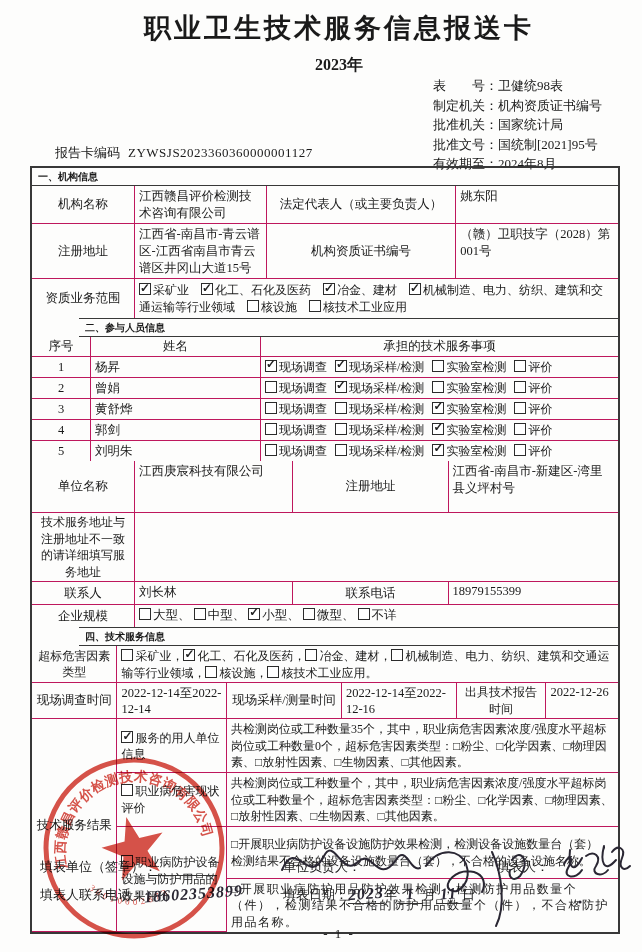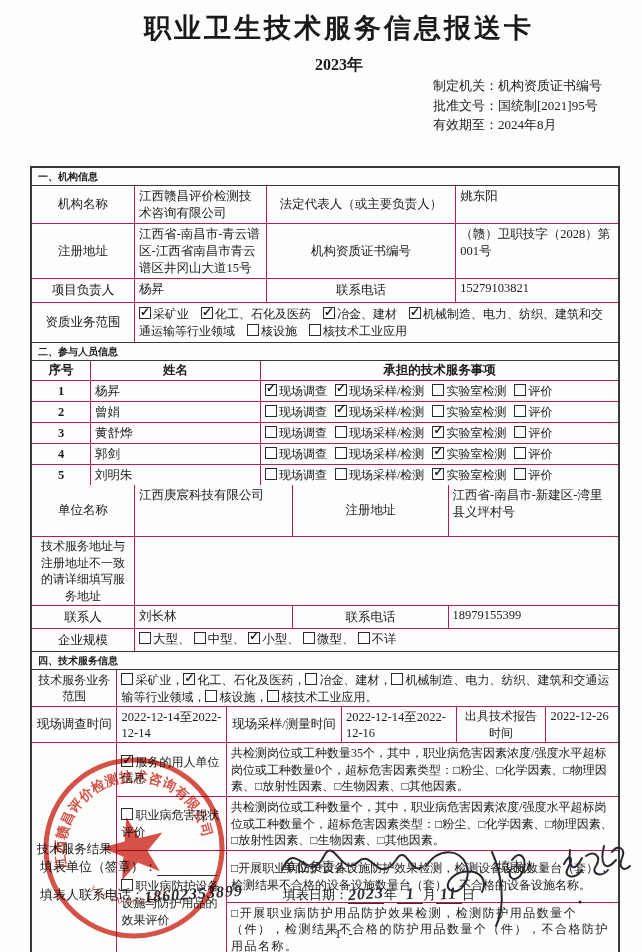--- a/index.html
+++ b/index.html
@@ -8,30 +8,30 @@
         --stamp:#cf2f25;--ink:#2a2733;}
   .title{position:absolute;top:10px;left:0;width:100%;text-align:center;
          font-size:27px;font-weight:bold;letter-spacing:3px;}
   .year{position:absolute;top:55px;left:0;width:100%;text-align:center;font-size:16px;font-weight:bold;}
   .meta{position:absolute;top:76px;left:433px;font-size:13px;line-height:19.5px;}
   .meta-line span{white-space:pre;}
   .code{position:absolute;top:144px;left:55px;font-size:13px;}
   .code .code-val{margin-left:8px;letter-spacing:.5px;}
   .form{position:absolute;top:166px;left:30px;width:586px;border:2px solid #383838;background:transparent;}
   .sec{border-bottom:1px solid #383838;font-weight:bold;font-size:10px;padding:1px 6px;height:15px;line-height:15px;}
-  .sec.bt{border-top:1px solid #383838;}
+  .sec.bt{border-top:1px solid #383838;margin-left:47px;}
   table{border-collapse:collapse;width:100%;table-layout:fixed;}
   td{border:1px solid #be185d;font-size:12.5px;padding:1px 4px;vertical-align:middle;overflow:hidden;}
   table tr td:first-child{border-left:none;}
   table tr td:last-child{border-right:none;}
   table tr:first-child td{border-top:none;}
   table tr:last-child td{border-bottom:none;}
   .lab{text-align:center;}
   .val{text-align:left;vertical-align:top;padding-top:2px;}
-  .ctr{text-align:center;font-weight:bold;}
+  .ctr{text-align:center;}
   .para{font-size:12px;line-height:1.38;vertical-align:middle;}
   .spread{letter-spacing:1.5px;}
   .cb{display:inline-block;width:10px;height:10px;border:1px solid #2b2b2b;background:#fff;
       vertical-align:-1px;margin-right:2px;position:relative;}
   .cb.checked::after{content:"\2713";position:absolute;left:0px;top:-4px;font-size:12px;
       font-weight:bold;color:#222;}
   .opt{margin-right:9px;}
   .opt:last-child{margin-right:0;}
   .opt-tight{margin-right:0;}
   .h34 td{height:34px;}.h46 td{height:46px;}.h20 td{height:20px;}.h36 td{height:36px;}
@@ -49,25 +49,28 @@
 </style>
 </head>
 <body>
 
 <div class="page" style="--stamp: #cf2f25;">
 
   <div class="title">职业卫生技术服务信息报送卡</div>
   <div class="year">2023年</div>
 
   <div class="meta">
+    <div class="meta-line"><span>表　　号：</span><span>卫健统98表</span></div>
     <div class="meta-line"><span>制定机关：</span><span>机构资质证书编号</span></div>
+    <div class="meta-line"><span>批准机关：</span><span>国家统计局</span></div>
     <div class="meta-line"><span>批准文号：</span><span>国统制[2021]95号</span></div>
     <div class="meta-line"><span>有效期至：</span><span>2024年8月</span></div>
   </div>
 
+  <div class="code"><span>报告卡编码</span><span class="code-val">ZYWSJS2023360360000001127</span></div>
 
   <div class="form">
 
     <div class="sec">一、机构信息</div>
     <table>
       <colgroup>
           <col style="width:17.5%">
           <col style="width:22.5%">
           <col style="width:32.3%">
           <col style="width:27.7%">
@@ -78,26 +81,20 @@
         <td class="val">江西赣昌评价检测技术咨询有限公司</td>
         <td class="lab">法定代表人（或主要负责人）</td>
         <td class="val">姚东阳</td>
       </tr>
       <tr class="h46">
         <td class="lab">注册地址</td>
         <td class="val">江西省-南昌市-青云谱区-江西省南昌市青云谱区井冈山大道15号</td>
         <td class="lab">机构资质证书编号</td>
         <td class="val">（赣）卫职技字（2028）第001号</td>
       </tr>
-      <tr class="h20">
-        <td class="lab">项目负责人</td>
-        <td class="val">杨昇</td>
-        <td class="lab">联系电话</td>
-        <td class="val">15279103821</td>
-      </tr>
       <tr class="h36">
         <td class="lab">资质业务范围</td>
         <td class="val para" colspan="3">
           <span class="opt"><span class="cb checked"></span><span>采矿业</span></span>
           <span class="opt"><span class="cb checked"></span><span>化工、石化及医药</span></span>
           <span class="opt"><span class="cb checked"></span><span>冶金、建材</span></span>
           <span class="opt"><span class="cb checked"></span><span>机械制造、电力、纺织、建筑和交通运输等行业领域</span></span>
           <span class="opt"><span class="cb"></span><span>核设施</span></span>
           <span class="opt"><span class="cb"></span><span>核技术工业应用</span></span>
         </td>
@@ -213,21 +210,21 @@
       <colgroup>
           <col style="width:14.5%">
           <col style="width:18.7%">
           <col style="width:19.6%">
           <col style="width:19.6%">
           <col style="width:15.3%">
           <col style="width:12.3%">
         </colgroup>
       <tbody>
           <tr class="h32">
-        <td class="lab para">技术服务业务范围</td>
+        <td class="lab para">超标危害因素类型</td>
         <td class="val para" colspan="5">
           <span class="opt opt-tight"><span class="cb"></span><span>采矿业，</span></span><span class="opt opt-tight"><span class="cb checked"></span><span>化工、石化及医药，</span></span><span class="opt opt-tight"><span class="cb"></span><span>冶金、建材，</span></span><span class="opt opt-tight"><span class="cb"></span><span>机械制造、电力、纺织、建筑和交通运输等行业领域，</span></span><span class="opt opt-tight"><span class="cb"></span><span>核设施，</span></span><span class="opt opt-tight"><span class="cb"></span><span>核技术工业应用。</span></span>
         </td>
       </tr>
       <tr class="h32">
         <td class="lab">现场调查时间</td>
         <td class="val">2022-12-14至2022-12-14</td>
         <td class="lab">现场采样/测量时间</td>
         <td class="val">2022-12-14至2022-12-16</td>
         <td class="lab para">出具技术报告时间</td>

